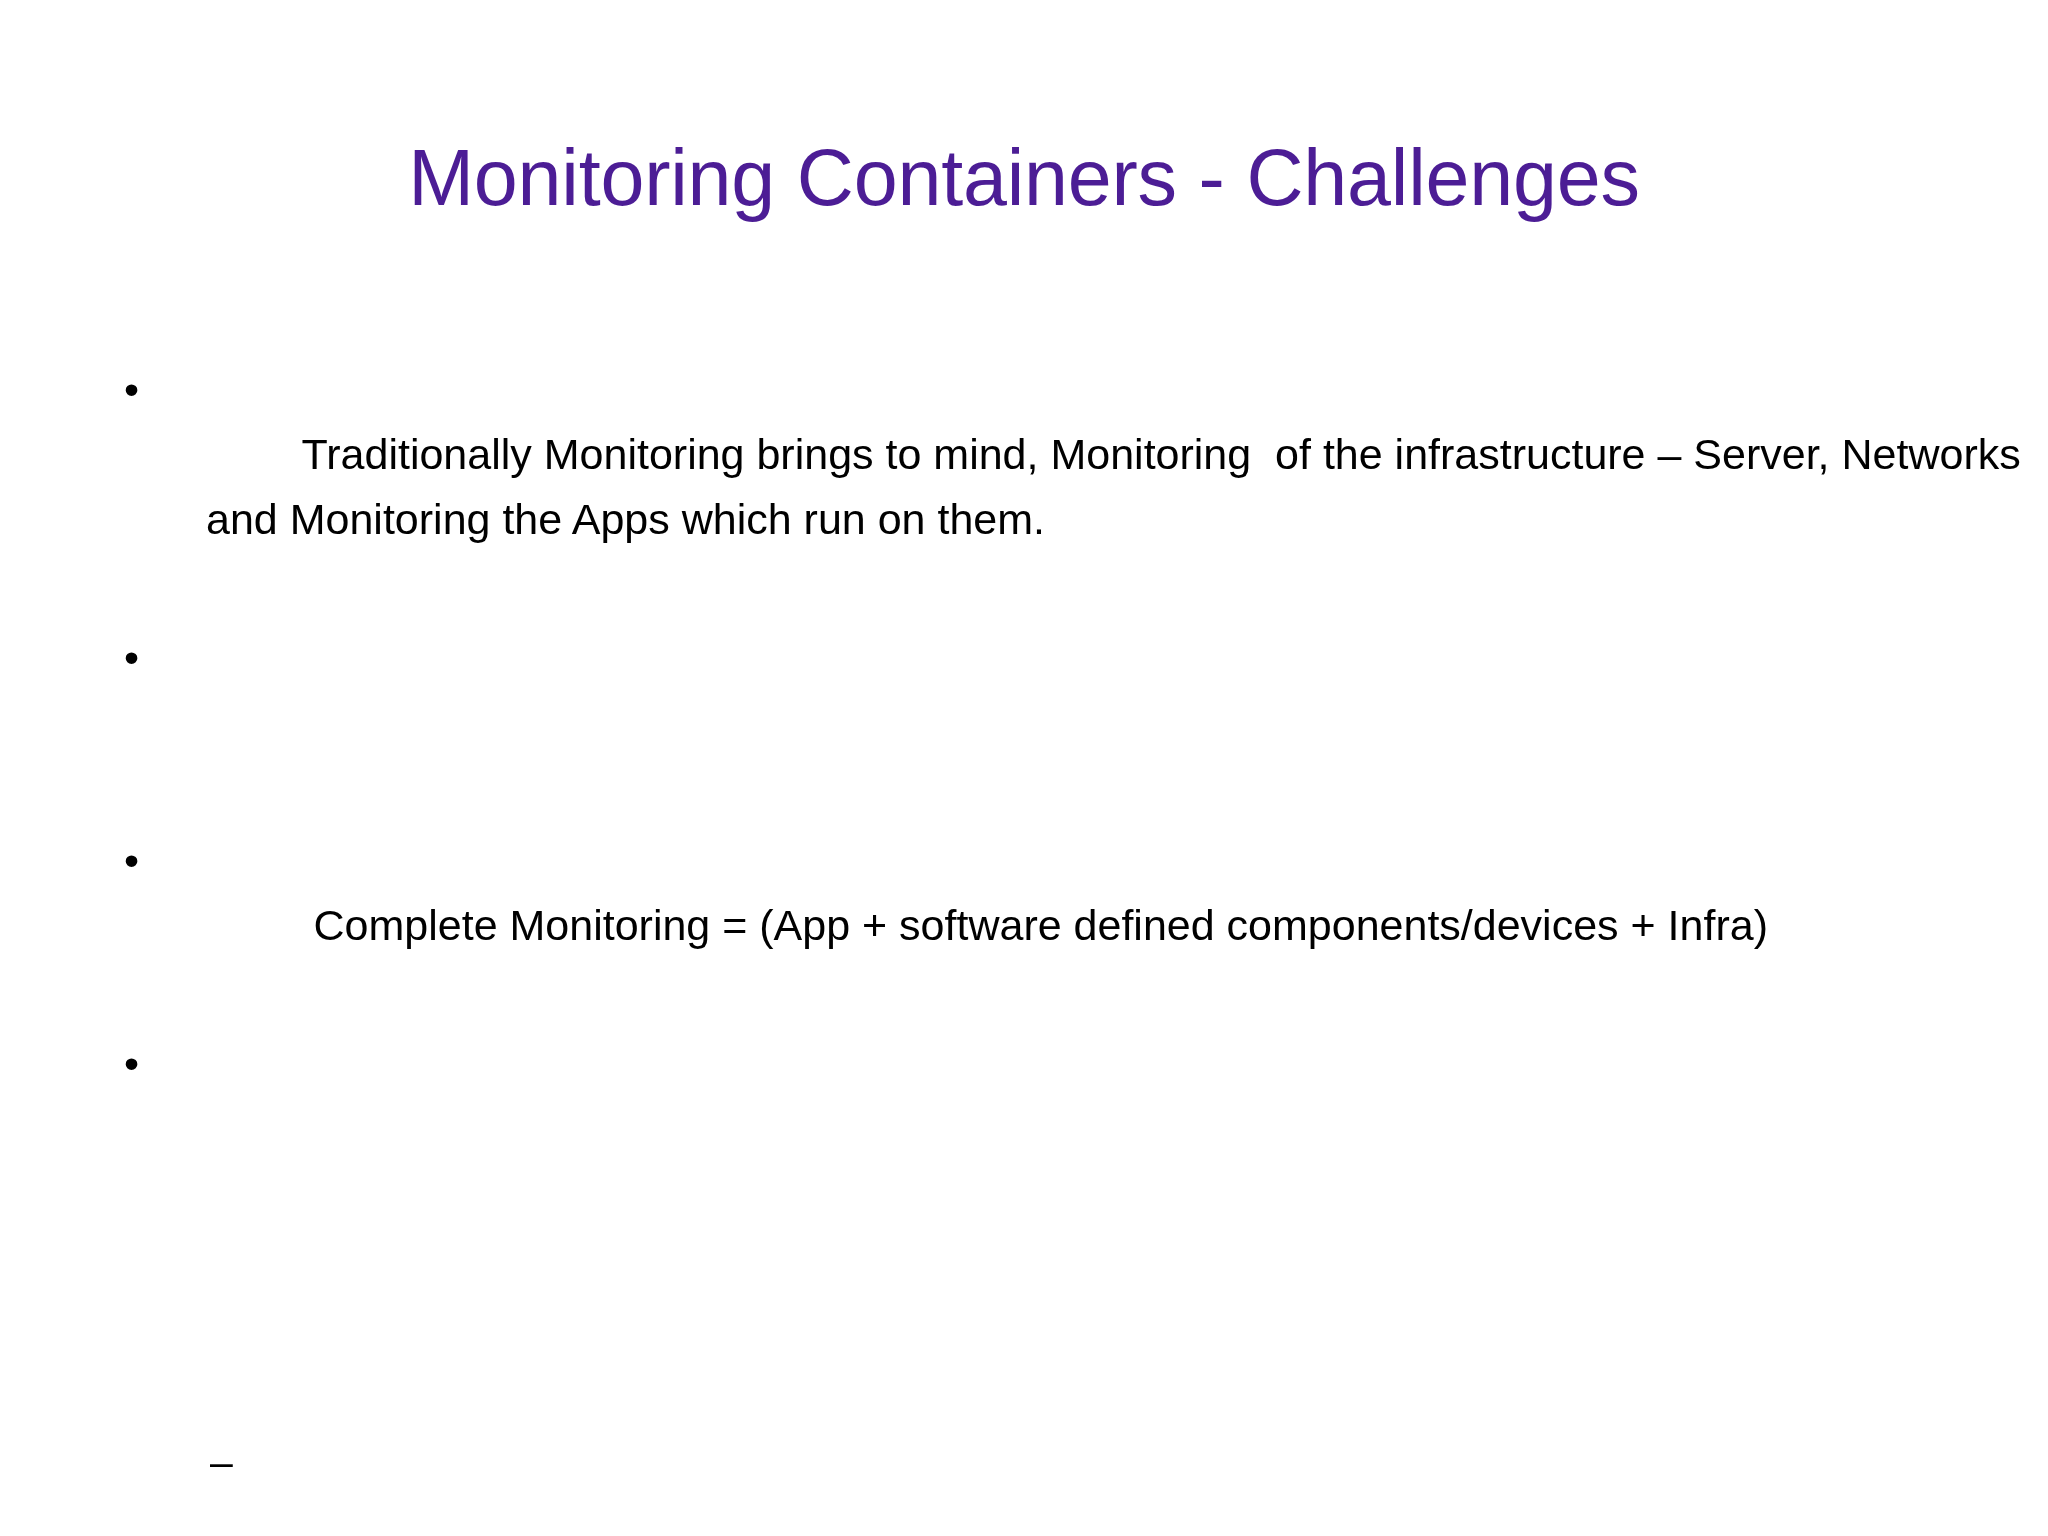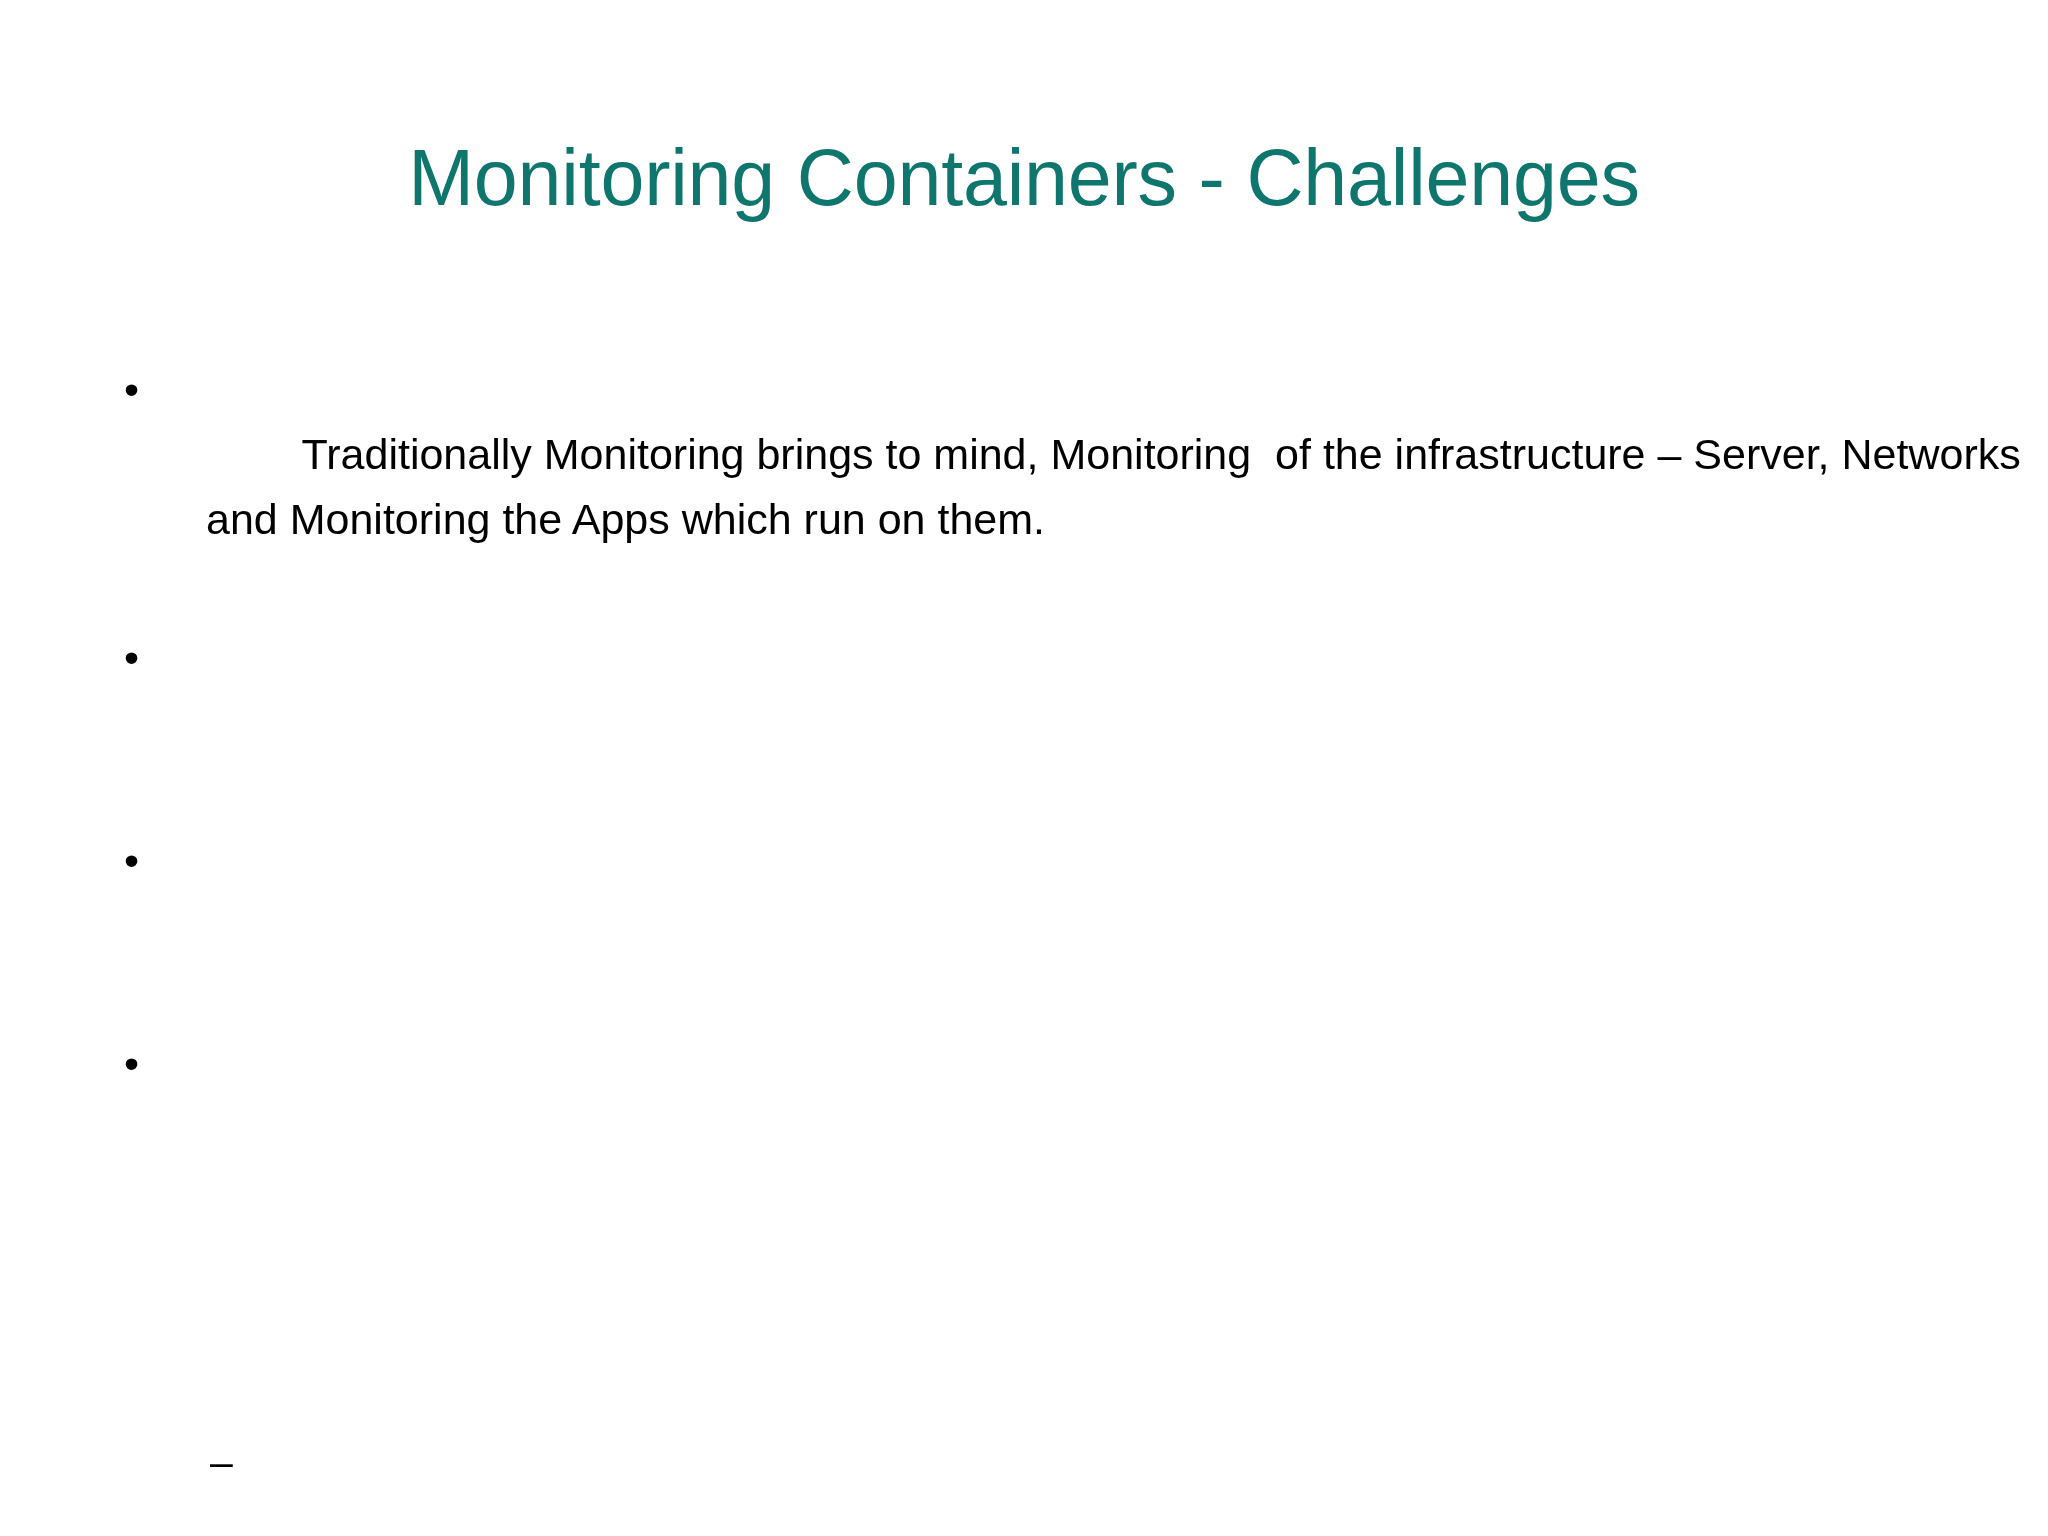--- a/index.html
+++ b/index.html
@@ -23,21 +23,21 @@
   .slide-title {
     position: absolute;
     left: 0;
     top: 132px;
     width: 2048px;
     text-align: center;
     font-size: 79px;
     font-weight: 400;
     line-height: 92px;
     letter-spacing: -0.2px;
-    color: #0f766e;
+    color: #4c1d95;
     white-space: pre;
   }
   .body-block {
     position: absolute;
     left: 110px;
     top: 357px;
     width: 1930px;
   }
   ul.level1 {
     list-style: none;
@@ -103,21 +103,21 @@
 
       <li class="l1">
         <span class="marker">•</span><span class="l1-text">Traditionally Monitoring brings to mind, Monitoring  of the infrastructure – Server, Networks  and Monitoring the Apps which run on them.</span>
       </li>
 
       <li class="l1">
         <span class="marker">•</span>
       </li>
 
       <li class="l1">
-        <span class="marker">•</span>
+        <span class="marker">•</span><span class="l1-text"> Complete Monitoring = (App + software defined components/devices + Infra)</span>
       </li>
 
       <li class="l1">
         <span class="marker">•</span>
 
         <ul class="level2">
           <li class="l2">
             <span class="marker">–</span>
           </li>
           

